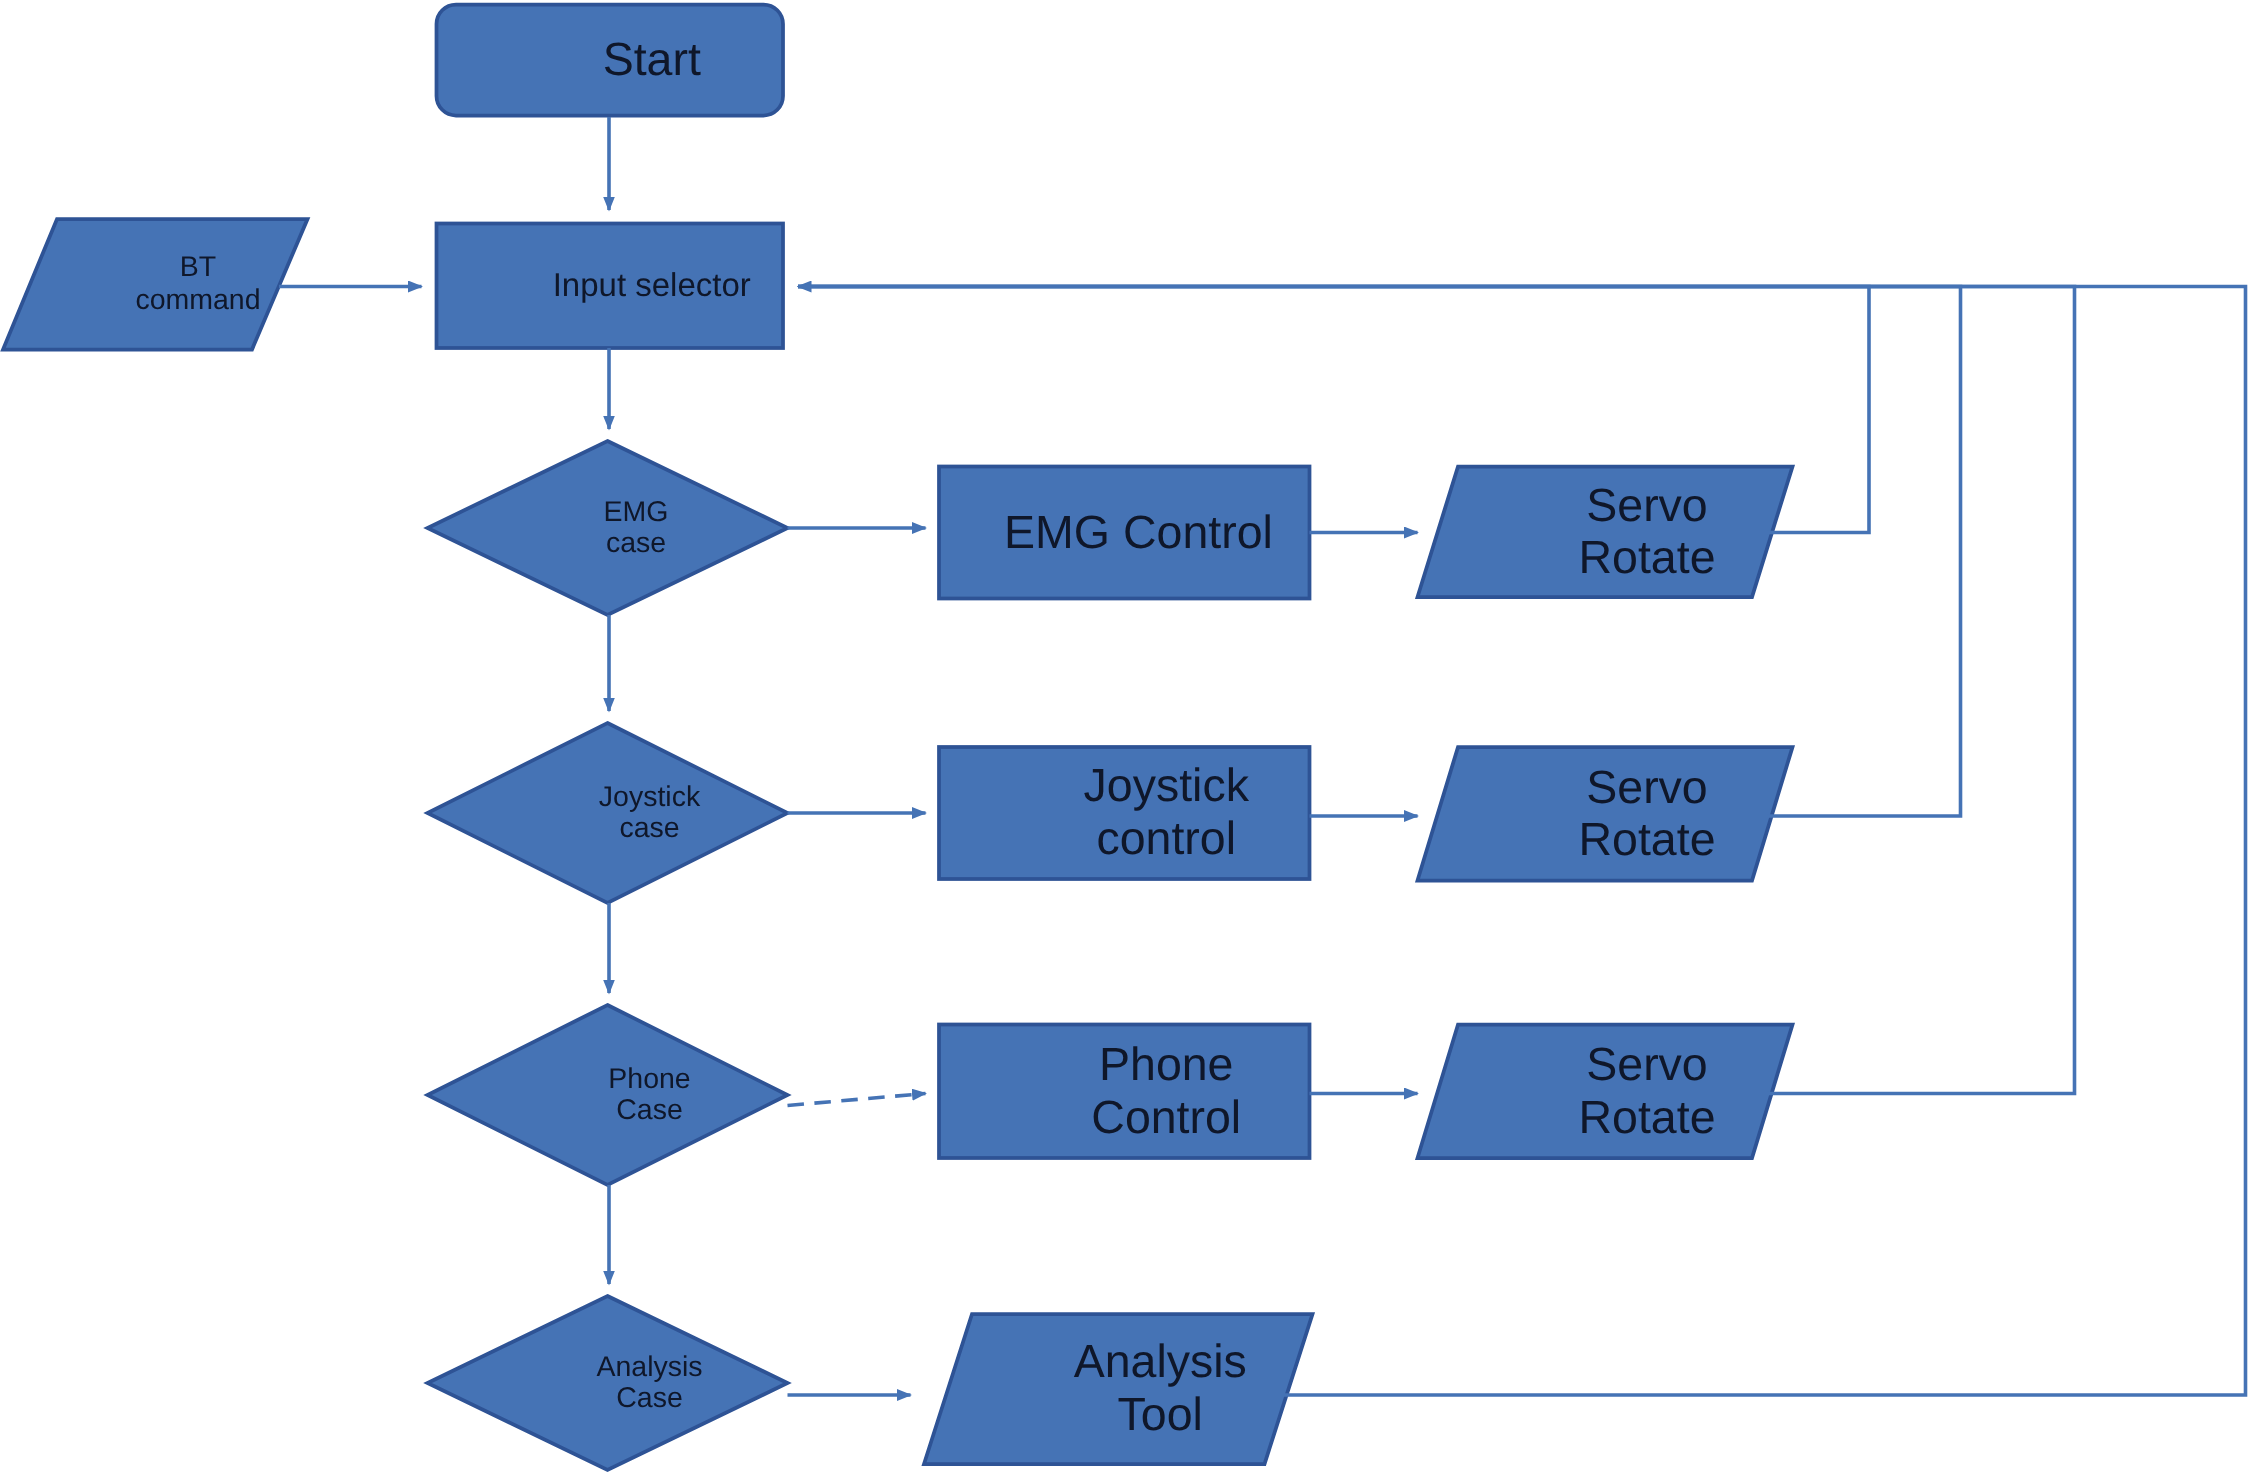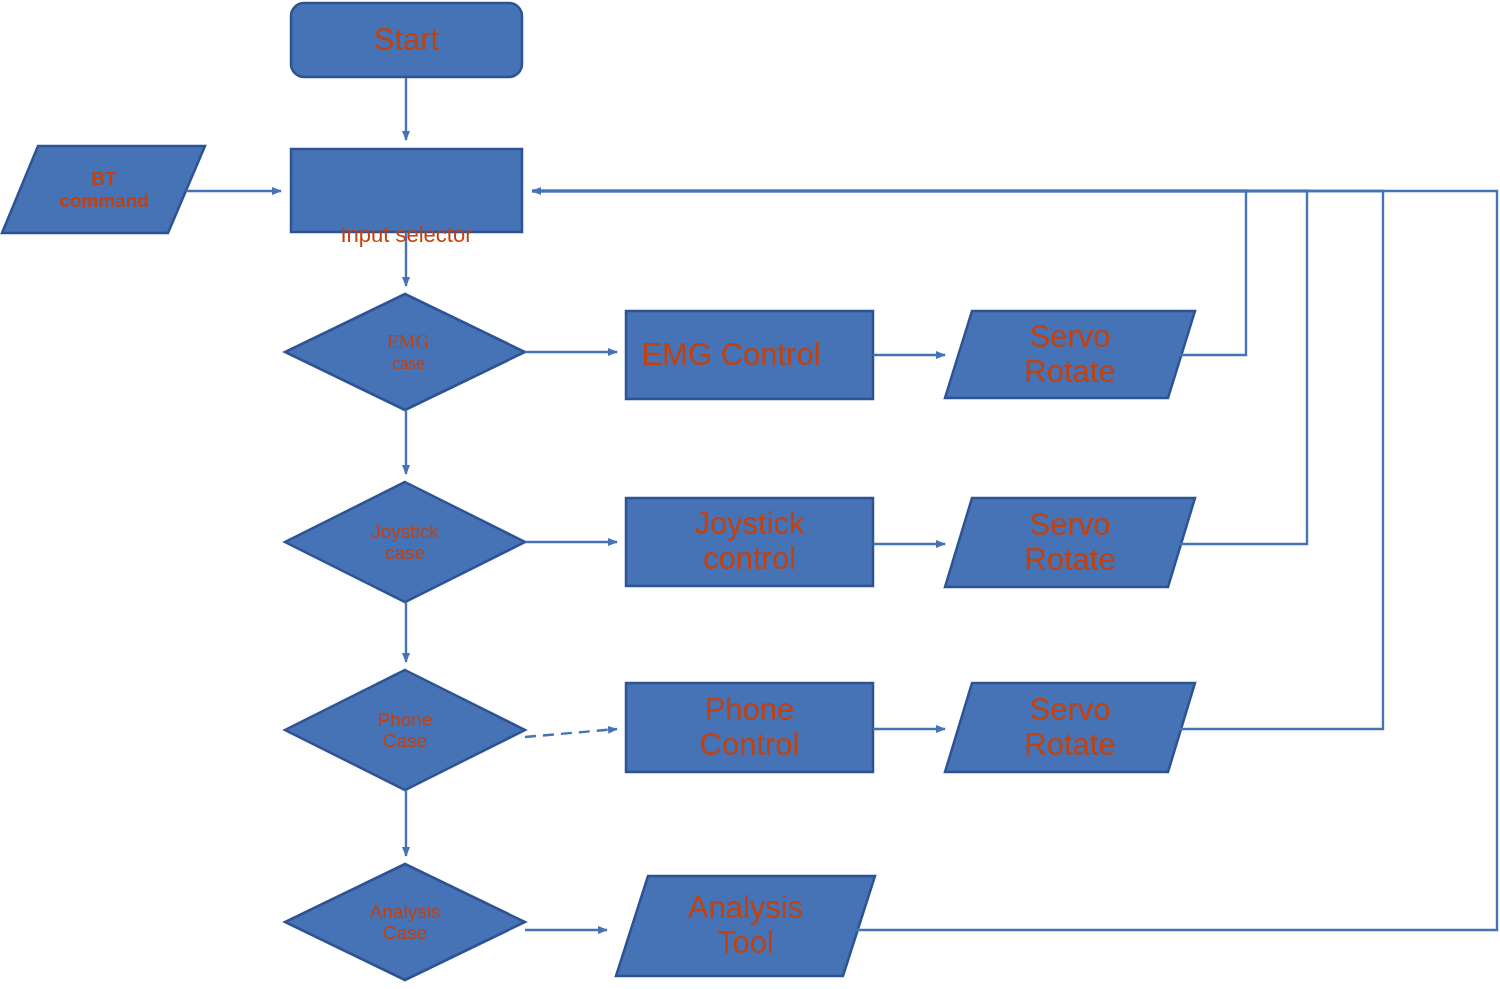--- a/index.html
+++ b/index.html
@@ -24,28 +24,29 @@
     top: 0;
     width: 1500px;
     height: 989px;
   }
   .node-label {
     position: absolute;
     display: flex;
     align-items: center;
     justify-content: center;
     text-align: center;
-    color: #c2410c;
+    color: #0f172a;
     line-height: 1.12;
     pointer-events: none;
     white-space: pre-line;
     font-family: "Liberation Sans", sans-serif;
+    padding-left: 28px;
   }
   .lbl-lg { font-size: 31px; }
-  .lbl-md { font-size: 22px; margin-top: 45px; }
+  .lbl-md { font-size: 22px; }
   .lbl-sm { font-size: 19px; }
 </style>
 </head>
 <body>
 
 <div id="canvas">
 
   <svg id="flow-svg" viewBox="0 0 1500 989" xmlns="http://www.w3.org/2000/svg">
     <defs>
       <marker id="arrowhead" markerWidth="10" markerHeight="8" refX="9" refY="4" orient="auto" markerUnits="userSpaceOnUse">
@@ -120,26 +121,26 @@
       <path d="M1178,544 L1307,544 L1307,191 L532,191"></path>
 
       <path d="M1178,729 L1383,729 L1383,191 L532,191"></path>
 
       <path d="M856,930 L1497,930 L1497,191 L532,191"></path>
     </g>
   </svg>
 
   <div class="node-label lbl-lg" style="left:291px; top:3px; width:231px; height:74px;">Start</div>
 
-  <div class="node-label lbl-sm" style="left:20px; top:146px; width:168px; height:87px;font-weight:bold;">BT
+  <div class="node-label lbl-sm" style="left:20px; top:146px; width:168px; height:87px;">BT
 command</div>
 
   <div class="node-label lbl-md" style="left:291px; top:149px; width:231px; height:83px;">Input selector</div>
 
-  <div class="node-label lbl-sm" style="left:318px; top:294px; width:180px; height:116px;font-family:Liberation Serif, serif;">EMG
+  <div class="node-label lbl-sm" style="left:306px; top:294px; width:180px; height:116px;">EMG
 case</div>
   <div class="node-label lbl-lg" style="left:626px; top:311px; width:210px; height:88px;">EMG Control</div>
   <div class="node-label lbl-lg" style="left:955px; top:311px; width:230px; height:87px;">Servo
 Rotate</div>
 
   <div class="node-label lbl-sm" style="left:315px; top:482px; width:180px; height:120px;">Joystick
 case</div>
   <div class="node-label lbl-lg" style="left:626px; top:498px; width:247px; height:88px;">Joystick
 control</div>
   <div class="node-label lbl-lg" style="left:955px; top:498px; width:230px; height:89px;">Servo

